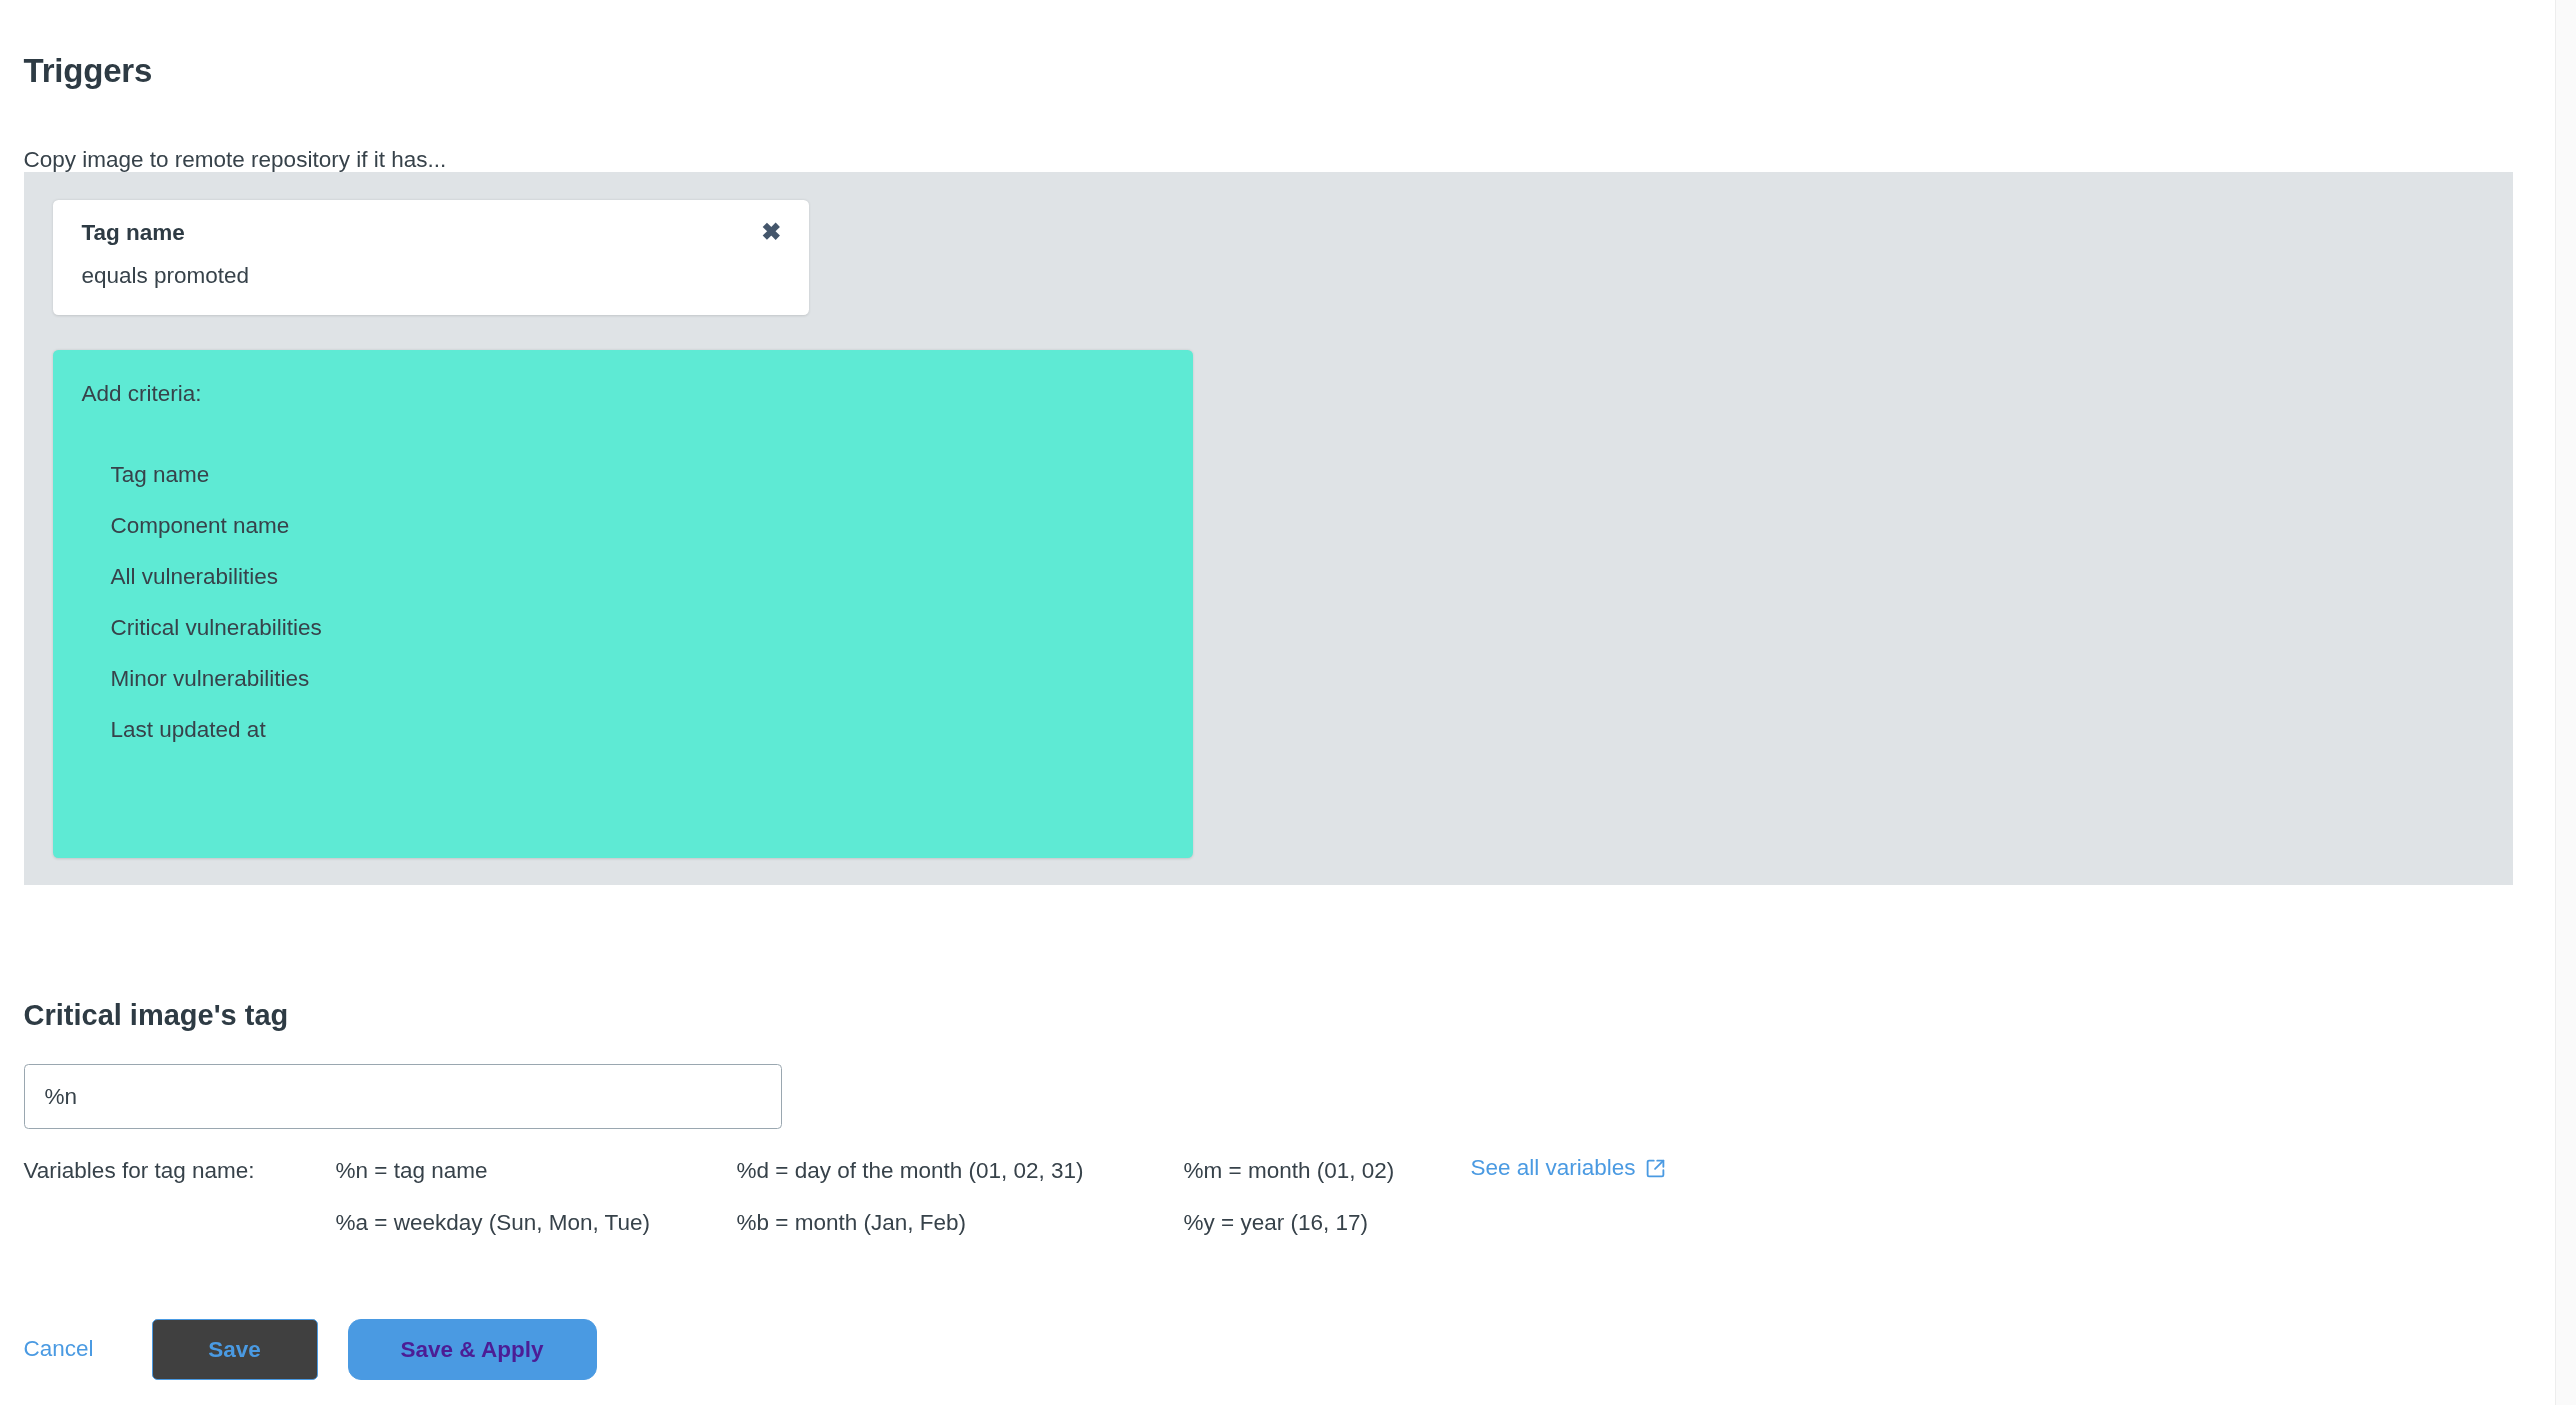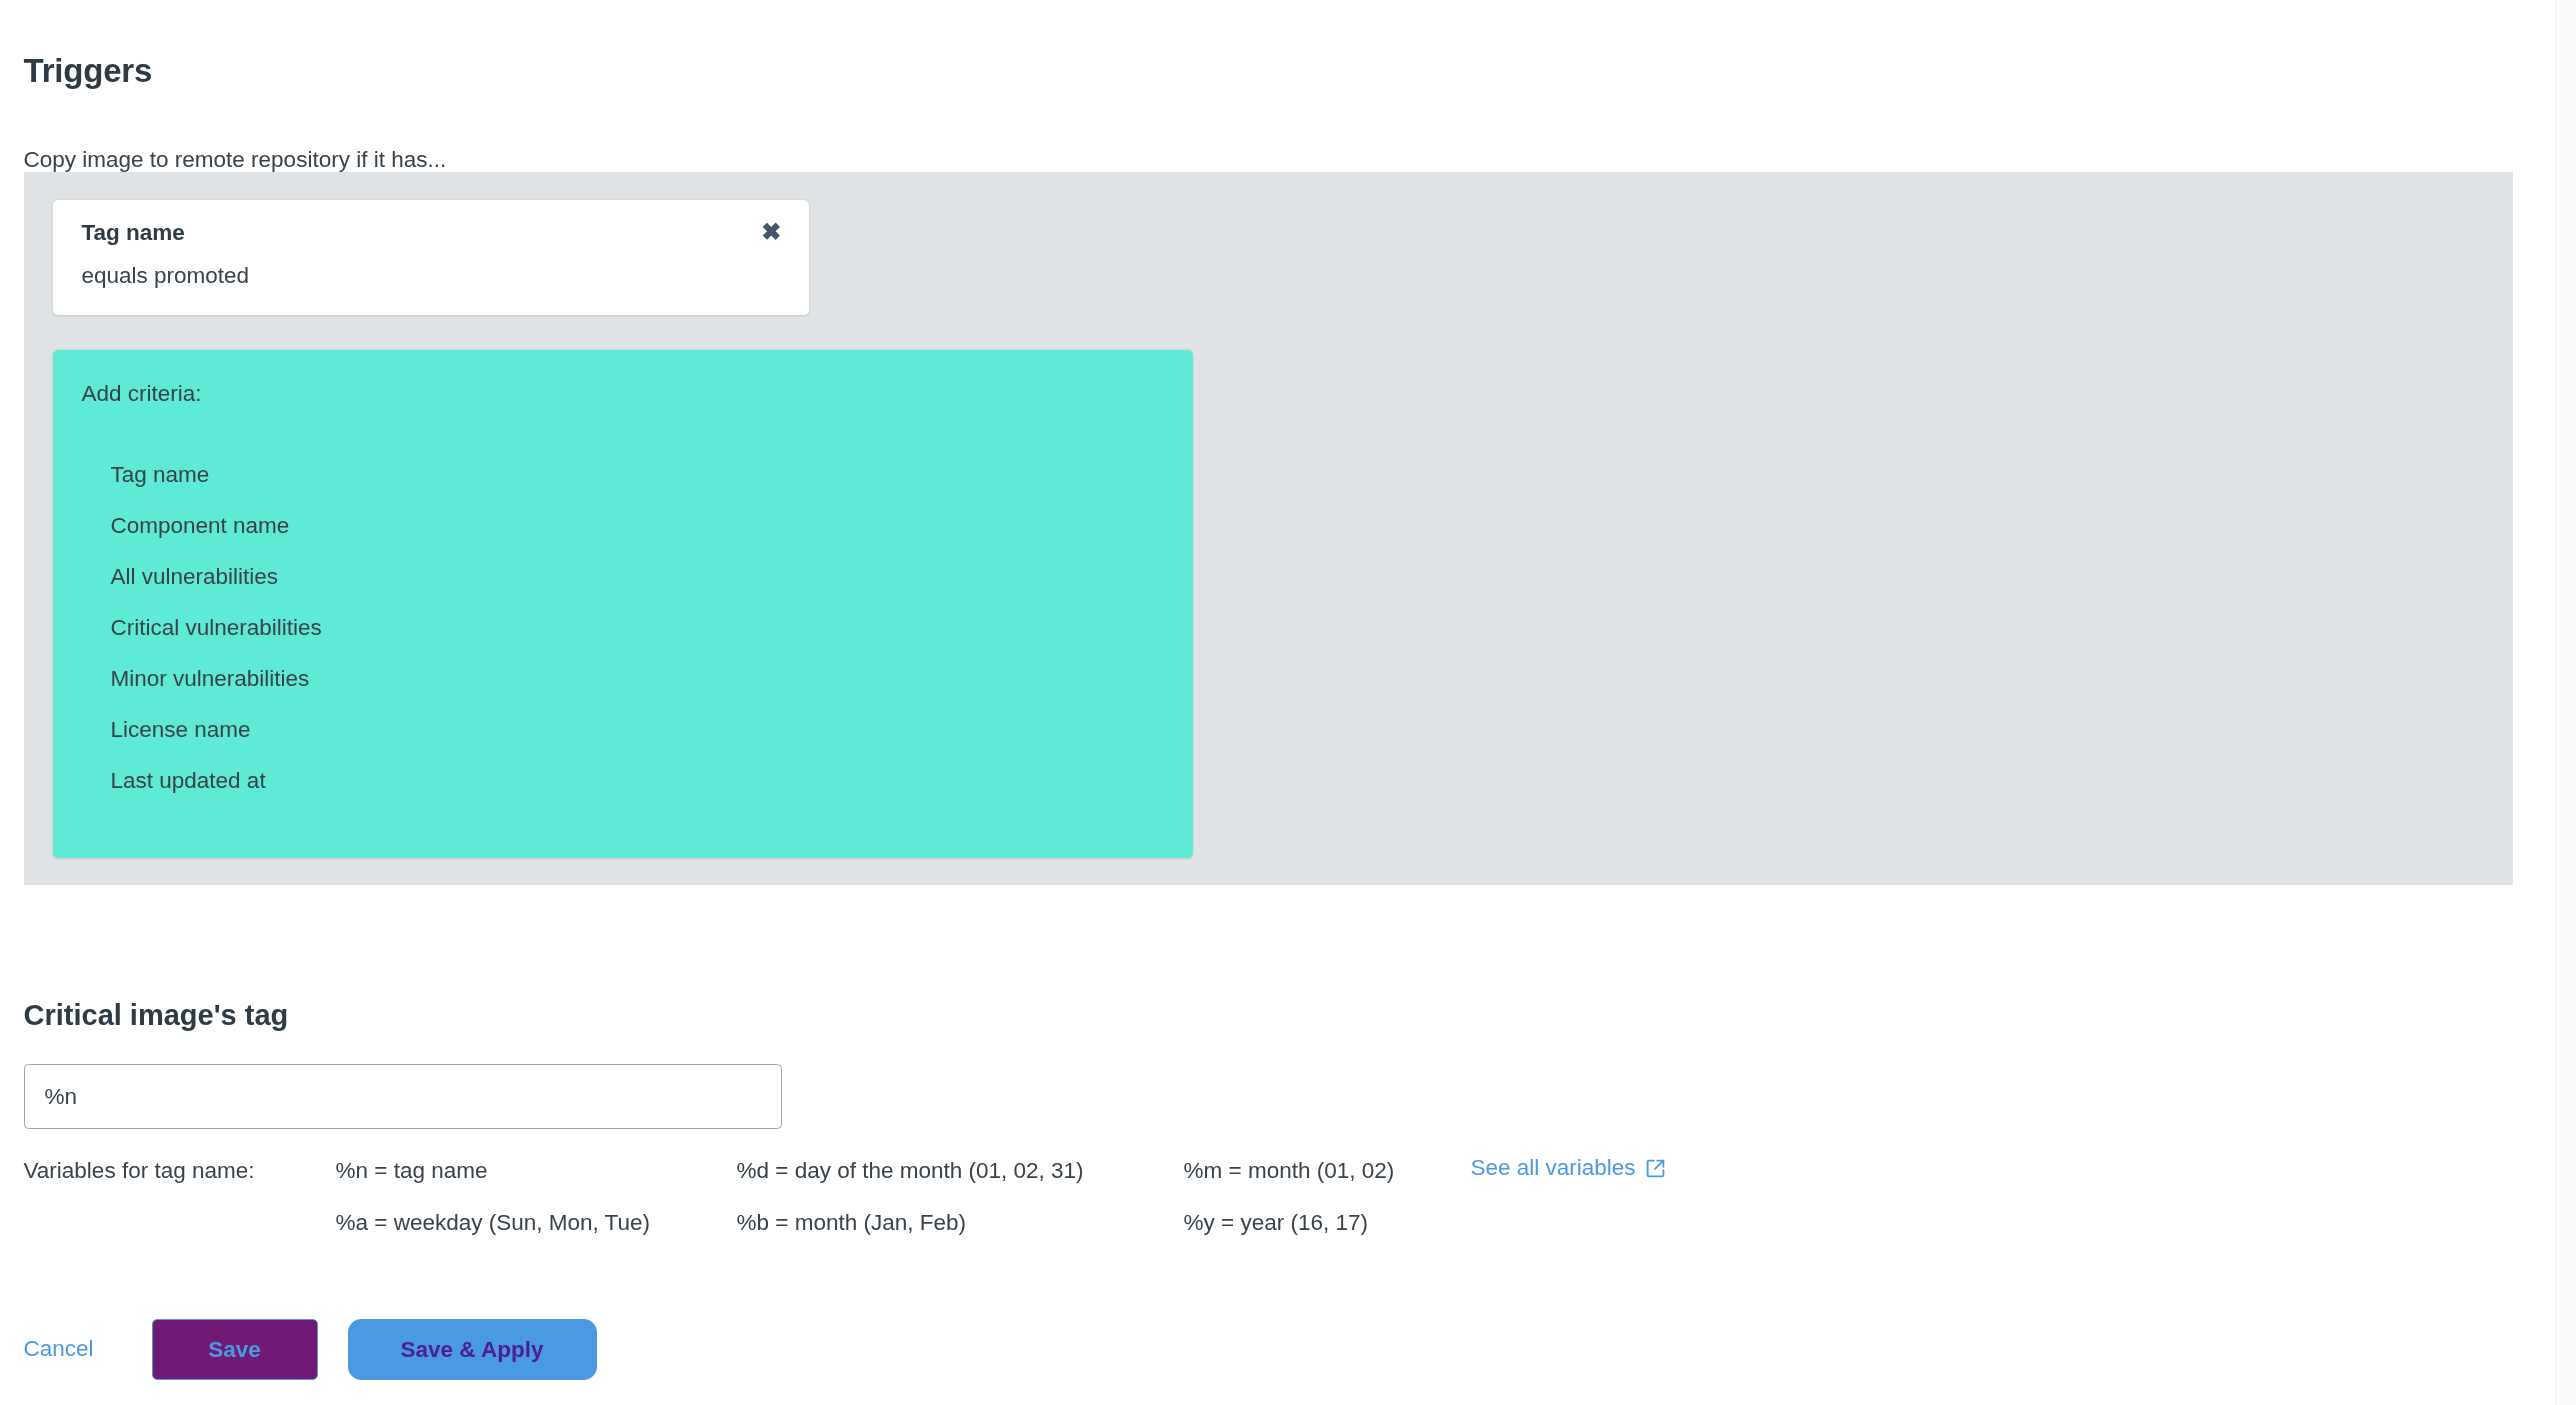--- a/index.html
+++ b/index.html
@@ -241,21 +241,21 @@
     color: #4a9ae2;
     font-family: "Liberation Sans", sans-serif;
     font-size: 22.5px;
     font-weight: 400;
     cursor: pointer;
     padding: 0;
     margin-right: 58px;
     line-height: 1;
   }
   .btn-save {
-    background: #701a75;
+    background: #404040;
     border: 1.8px solid #4a9ae2;
     color: #4a9ae2;
     font-family: "Liberation Sans", sans-serif;
     font-size: 22.5px;
     font-weight: 700;
     border-radius: 5.4px;
     width: 166px;
     height: 61px;
     cursor: pointer;
     margin-right: 30px;
@@ -292,21 +292,20 @@
     </div>
 
     <div class="criteria-panel">
       <div class="criteria-label">Add criteria:</div>
       <ul class="criteria-list">
         <li class="criteria-item">Tag name</li>
         <li class="criteria-item">Component name</li>
         <li class="criteria-item">All vulnerabilities</li>
         <li class="criteria-item">Critical vulnerabilities</li>
         <li class="criteria-item">Minor vulnerabilities</li>
-        <li class="criteria-item">License name</li>
         <li class="criteria-item">Last updated at</li>
       </ul>
     </div>
 
   </div>
 
   <h2 class="section-title">Critical image's tag</h2>
 
   <input class="tag-input" type="text" value="%n" style="">
 

